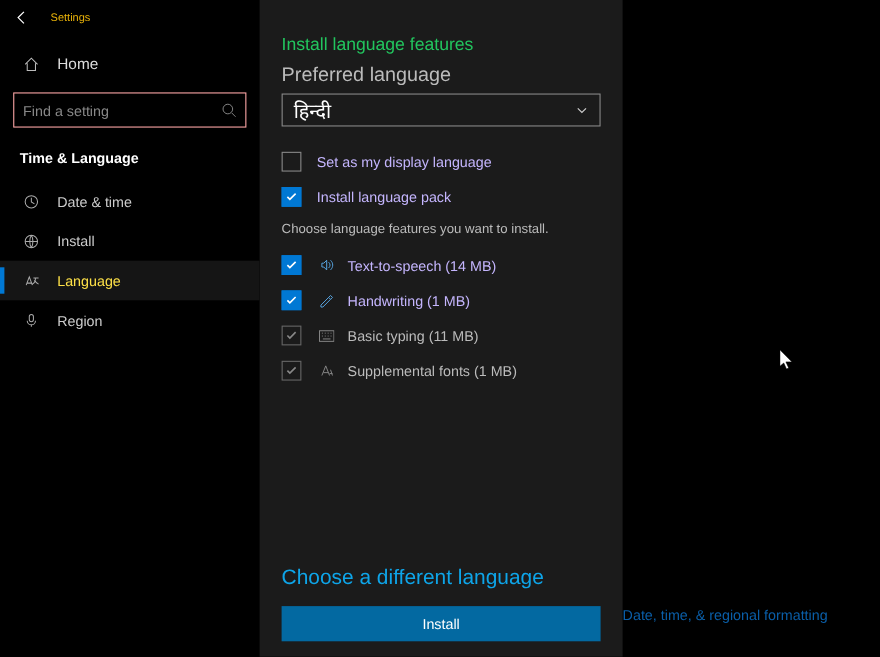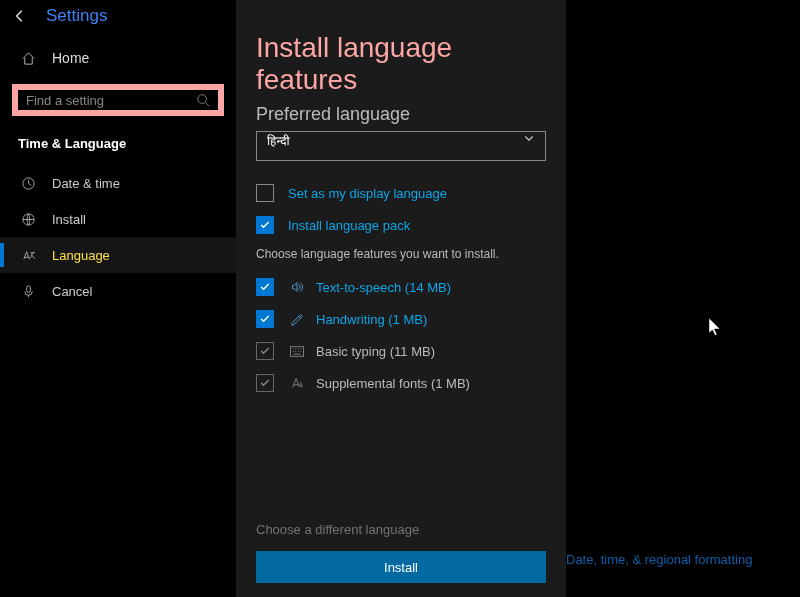--- a/index.html
+++ b/index.html
@@ -1,58 +1,58 @@
 <!DOCTYPE html>
 <html><head>
 <meta charset="utf-8">
 <style>
   * { box-sizing: border-box; margin: 0; padding: 0; font-family: "Segoe UI", sans-serif; }
   body { width: 800px; height: 597px; background: #000; color: #fff; overflow: hidden; position: relative; }
 
   
   .titlebar { position: absolute; top: 0; left: 0; right: 0; height: 32px; display: flex; align-items: center; }
   .back-btn { width: 40px; height: 32px; display: flex; align-items: center; justify-content: center; color: #fff; }
-  .app-title { font-size: 17px; color: #3b82f6; margin-left: 6px; }
+  .app-title { font-size: 10px; color: #eab308; margin-left: 6px; }
   .win-controls { position: absolute; top: 0; right: 0; display: flex; }
   .win-btn { width: 46px; height: 32px; display: flex; align-items: center; justify-content: center; color: #fff; }
 
   
   .nav { position: absolute; top: 40px; left: 0; width: 236px; padding: 0; }
   .home { display: flex; align-items: center; height: 36px; padding-left: 18px; color: #ddd; font-size: 14px; }
   .home .icon { width: 20px; display: flex; justify-content: center; margin-right: 14px; color: #bbb; }
-  .searchbox { margin: 8px 12px 12px 12px; height: 32px; border: 6px solid #fca5a5; display: flex; align-items: center; padding: 0 8px; color: #888; font-size: 13px; position: relative; }
+  .searchbox { margin: 8px 12px 12px 12px; height: 32px; border: 1px solid #fca5a5; display: flex; align-items: center; padding: 0 8px; color: #888; font-size: 13px; position: relative; }
   .searchbox .sicon { position: absolute; right: 8px; color: #888; }
   .section-title { font-size: 13px; font-weight: 600; color: #fff; padding: 8px 18px 14px 18px; }
   .nav-item { display: flex; align-items: center; height: 36px; padding-left: 18px; color: #ccc; font-size: 13px; position: relative; }
   .nav-item .icon { width: 20px; display: flex; justify-content: center; margin-right: 14px; color: #aaa; }
   .nav-item.active { background: #151515; color: #fde047; }
   .nav-item.active::before { content: ""; position: absolute; left: 0; top: 6px; bottom: 6px; width: 4px; background: #0078d4; }
 
   
   .main-bg { position: absolute; left: 236px; top: 0; right: 0; bottom: 0; background: #000; }
   .bg-nextsection { position:absolute; left:330px; top:552px; font-size:13px; color:#0a5ea8; }
 
   
   .dialog { position: absolute; left: 236px; top: 0; width: 330px; height: 597px; background: #1b1b1b; padding: 32px 20px 14px 20px; display:flex; flex-direction:column; }
-  .dialog h1 { font-size: 28px; font-weight: 400; color: #fca5a5; margin-bottom: 8px; }
+  .dialog h1 { font-size: 16px; font-weight: 400; color: #22c55e; margin-bottom: 8px; }
   .dialog .sub { font-size: 18px; color: #bbb; margin-bottom: 6px; }
-  .select { height: 30px; border: 1px solid #888; display: flex; padding: 0 10px; font-size: 12px; color: #fff; justify-content: space-between; margin-bottom: 16px; }
+  .select { height: 30px; border: 1px solid #888; display: flex; align-items: center; padding: 0 10px; font-size: 18px; color: #fff; justify-content: space-between; margin-bottom: 16px; }
   .select .chev { color: #ccc; }
 
-  .check-row { display: flex; align-items: center; height: 32px; font-size: 13px; color: #0ea5e9; }
+  .check-row { display: flex; align-items: center; height: 32px; font-size: 13px; color: #c4b5fd; }
   .check-row .cb { width: 18px; height: 18px; border: 1.5px solid #888; margin-right: 14px; display:flex; align-items:center; justify-content:center; flex-shrink:0; }
   .check-row .cb.checked { background: #0078d4; border-color: #0078d4; color: #fff; }
   .check-row .cb.locked { border-color: #666; color:#888; }
   .check-row .ficon { width: 18px; display:flex; justify-content:center; margin-right: 10px; color:#5aa9e6; flex-shrink:0; }
   .check-row.locked .ficon { color:#888; }
   .check-row.locked { color:#bbb;align-items:center; }
   .hint { font-size: 12px; color: #bbb; margin: 6px 0 10px 0; }
 
   .spacer { flex: 1; }
-  .link { font-size: 13px; color: #737373; margin-bottom: 14px; cursor: pointer; }
+  .link { font-size: 19px; color: #0ea5e9; margin-bottom: 14px; cursor: pointer; }
   .btns { display: flex; gap: 8px; }
   .btn { flex: 1; height: 32px; background: #0369a1; color: #fff; font-size: 13px; display:flex; align-items:center; justify-content:center; border:none; }
 
   .cursor { position:absolute; left:709px; top:318px; color:#fff; pointer-events:none; }
   svg { display:block; }
 </style>
 </head>
 <body>
 
 <div class="titlebar">
@@ -127,21 +127,21 @@
       </span>
     <span>Language</span>
   </div>
   <div class="nav-item">
     <span class="icon">
         <svg width="15" height="15" viewBox="0 0 16 16">
           <rect x="6" y="2" width="4" height="7" rx="2" fill="none" stroke="currentColor"></rect>
           <path fill="none" stroke="currentColor" d="M4 8a4 4 0 0 0 8 0M8 12v2"></path>
         </svg>
       </span>
-    <span>Cancel</span>
+    <span>Region</span>
   </div>
 </div>
 
 <div class="main-bg">
 
   <div class="bg-nextsection">Date, time, &amp; regional formatting</div>
 </div>
 
 <div class="dialog">
   <h1>Install language features</h1>

